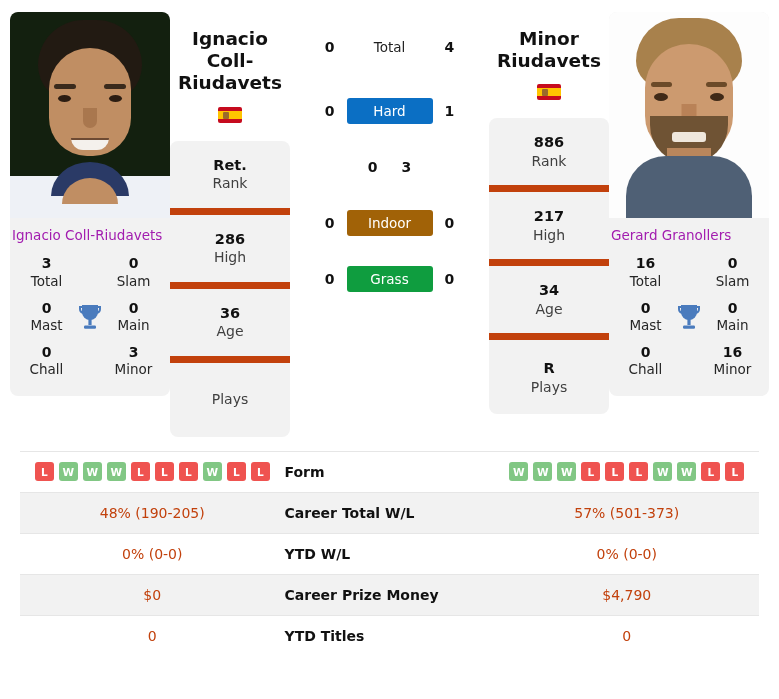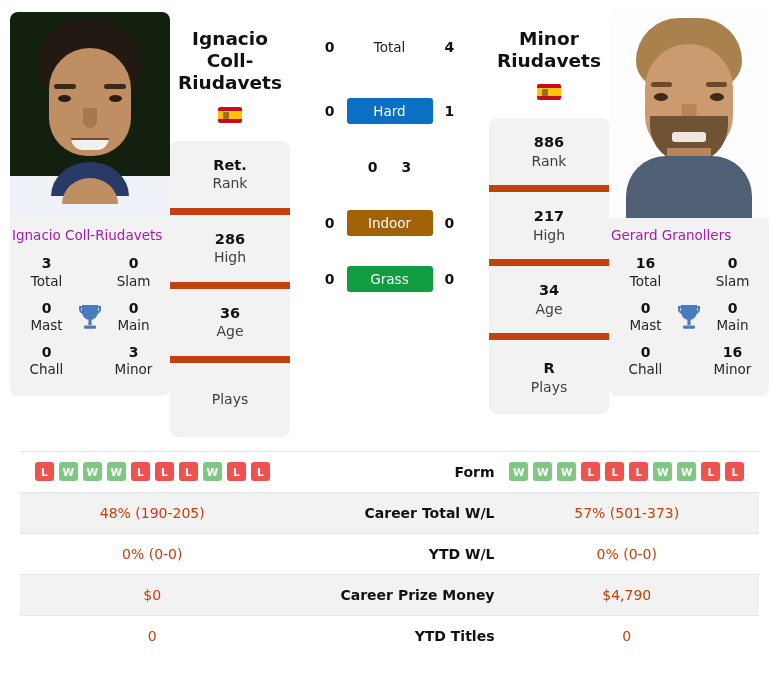--- a/index.html
+++ b/index.html
@@ -176,21 +176,21 @@
   
   .table { margin:14px 20px 0 20px; }
   .trow {
     display:flex; align-items:center; height:41px;
     border-top:1px solid #e6e6e6;
   }
   .trow.striped { background:#f2f2f2; }
   .tside { flex:1; display:flex; align-items:center; justify-content:center; }
   .tside .val { font-size:14px; color:#c2410c; }
   .tmid {
-    width:210px; text-align:right; font-size:14px;
+    width:210px; text-align:left; font-size:14px;
     font-weight:700; color:#111;
   }
   .form-strip { display:flex; gap:5px; }
   .badge {
     width:19px; height:19px; border-radius:3px;
     display:flex; align-items:center; justify-content:center;
     font-size:10.5px; font-weight:700; color:#ffffff;
   }
   .badge.W { background:#81c784; }
   .badge.L { background:#ef5350; }

